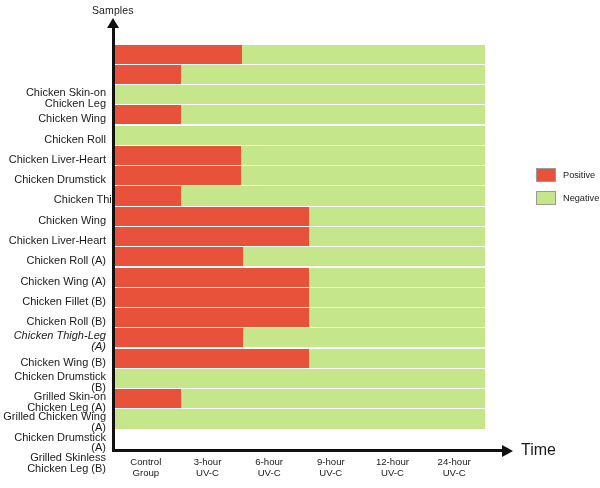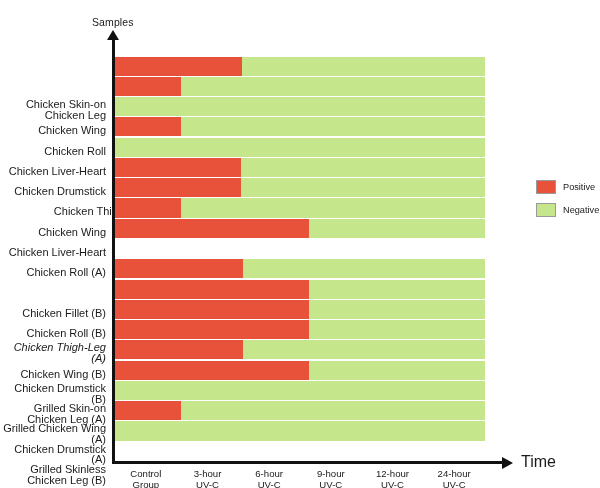--- a/index.html
+++ b/index.html
@@ -12,21 +12,21 @@
     height: 488px;
     position: relative;
     overflow: hidden;
     font-family: "Liberation Sans", sans-serif;
     color: #1a1a1a;
   }
 
   
   #chart-root {
     position: absolute;
-    left: 0; top: 16px;
+    left: 0; top: 4px;
     width: 600px;
     height: 444px;
   }
 
   
   .y-axis-line {
     position: absolute;
     left: 112px;
     top: 22px;
     width: 2.5px;
@@ -227,20 +227,27 @@
           <div class="seg seg-neg" style="width: 304.14px; background: rgb(198, 230, 139);"></div>
         </div>
       </div>
       <div class="row" style="top: 202.16px;">
         <div class="row-label">Chicken Roll (A)</div>
         <div class="bar-track">
           <div class="seg seg-pos" style="width: 193.88px; background: rgb(232, 81, 58);"></div>
           <div class="seg seg-neg" style="width: 176.12px; background: rgb(198, 230, 139);"></div>
         </div>
       </div>
+      <div class="row" style="top: 222.43px;">
+        <div class="row-label">Chicken Wing (A)</div>
+        <div class="bar-track">
+          <div class="seg seg-pos" style="width: 193.88px; background: rgb(232, 81, 58);"></div>
+          <div class="seg seg-neg" style="width: 176.12px; background: rgb(198, 230, 139);"></div>
+        </div>
+      </div>
       <div class="row" style="top: 242.7px;">
         <div class="row-label">Chicken Fillet (B)</div>
         <div class="bar-track">
           <div class="seg seg-pos" style="width: 128.02px; background: rgb(232, 81, 58);"></div>
           <div class="seg seg-neg" style="width: 241.98px; background: rgb(198, 230, 139);"></div>
         </div>
       </div>
       <div class="row" style="top: 262.97px;">
         <div class="row-label">Chicken Roll (B)</div>
         <div class="bar-track">

